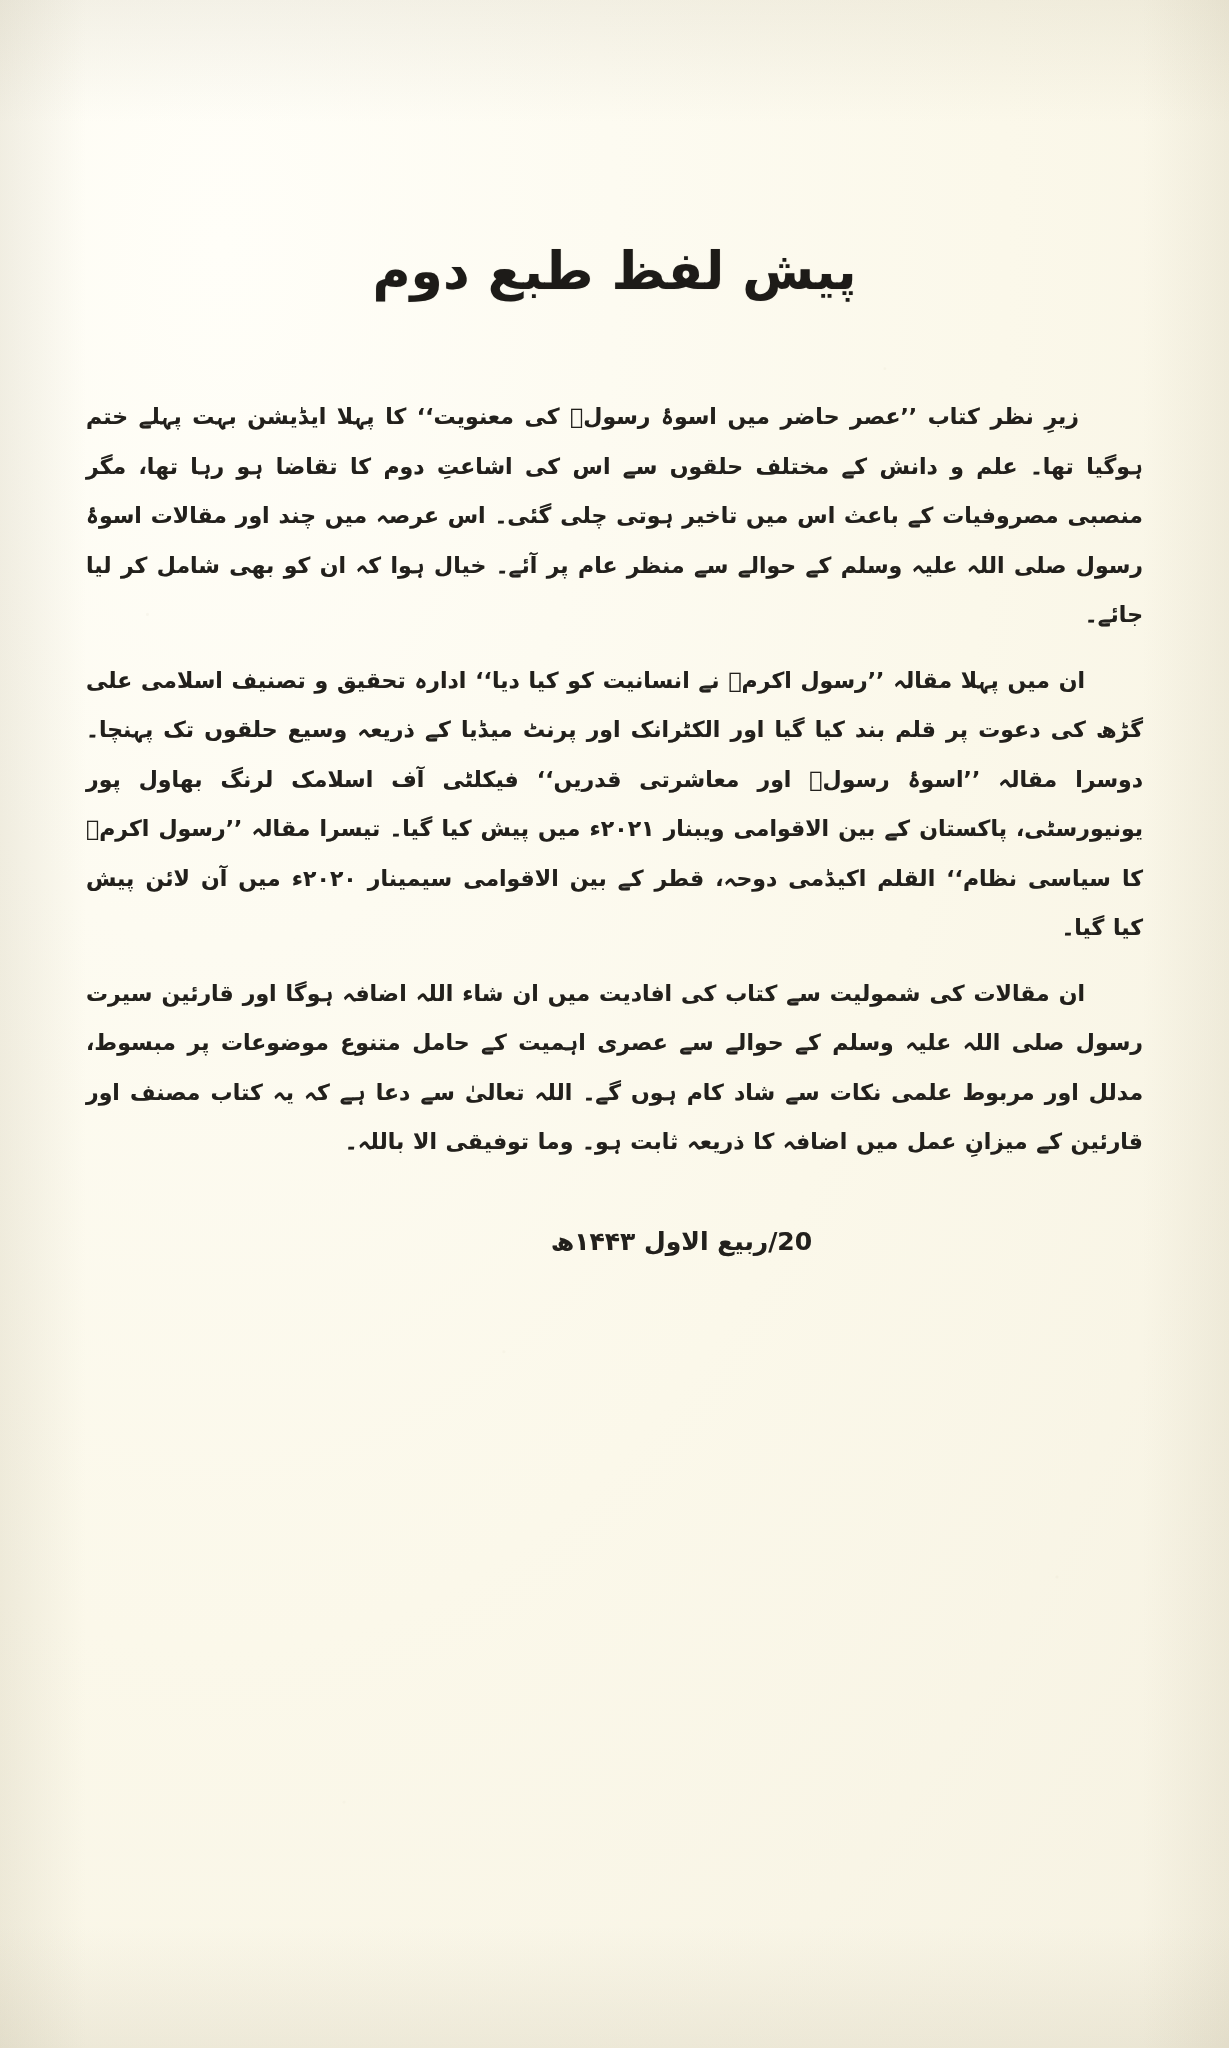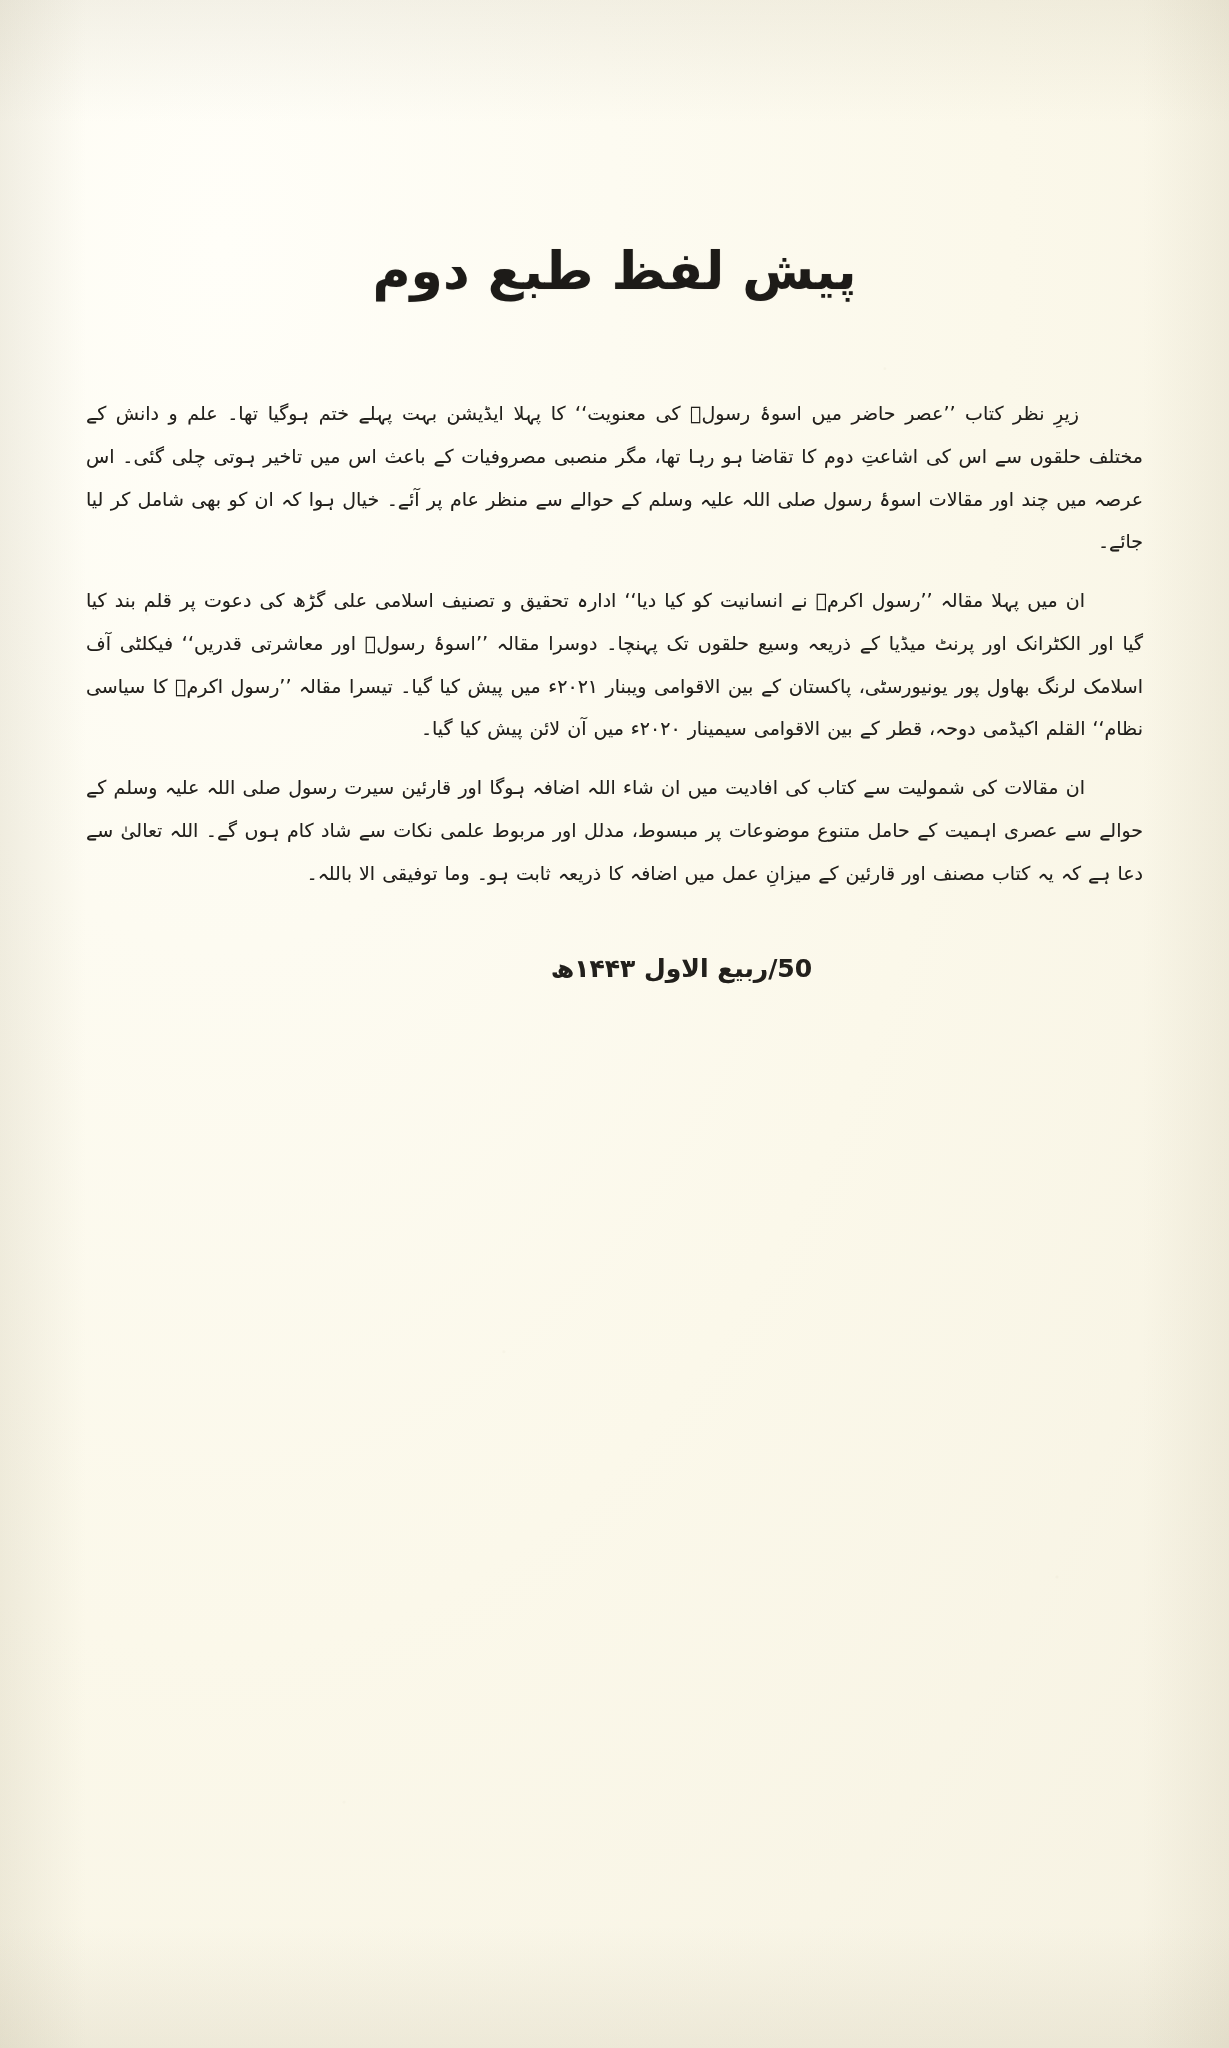--- a/index.html
+++ b/index.html
@@ -76,22 +76,22 @@
   }
 
   
   .body-block {
     direction: rtl;
     text-align: justify;
     text-align-last: right;
   }
   .para {
     font-family: "DejaVu Sans", sans-serif;
-    font-size: 19px;
-    font-weight: 400;
+    font-size: 22px;
+    font-weight: 700;
     color: #22201c;
     line-height: 2.25;
     margin: 0 0 16px 0;
     text-indent: 58px;
     direction: rtl;
     text-align: justify;
     text-shadow: 0 0 0.6px rgba(40,36,30,0.30);
     word-spacing: 1px;
   }
   .para.first {
@@ -135,17 +135,17 @@
 
     <h1 class="title">پیش لفظ طبع دوم</h1>
 
     <div class="body-block">
       <p class="para first">زیرِ نظر کتاب ’’عصر حاضر میں اسوۂ رسولؐ کی معنویت‘‘ کا پہلا ایڈیشن بہت پہلے ختم ہوگیا تھا۔ علم و دانش کے مختلف حلقوں سے اس کی اشاعتِ دوم کا تقاضا ہو رہا تھا، مگر منصبی مصروفیات کے باعث اس میں تاخیر ہوتی چلی گئی۔ اس عرصہ میں چند اور مقالات اسوۂ رسول صلی اللہ علیہ وسلم کے حوالے سے منظر عام پر آئے۔ خیال ہوا کہ ان کو بھی شامل کر لیا جائے۔</p>
       <p class="para">ان میں پہلا مقالہ ’’رسول اکرمؐ نے انسانیت کو کیا دیا‘‘ ادارہ تحقیق و تصنیف اسلامی علی گڑھ کی دعوت پر قلم بند کیا گیا اور الکٹرانک اور پرنٹ میڈیا کے ذریعہ وسیع حلقوں تک پہنچا۔ دوسرا مقالہ ’’اسوۂ رسولؐ اور معاشرتی قدریں‘‘ فیکلٹی آف اسلامک لرنگ بھاول پور یونیورسٹی، پاکستان کے بین الاقوامی ویبنار ۲۰۲۱ء میں پیش کیا گیا۔ تیسرا مقالہ ’’رسول اکرمؐ کا سیاسی نظام‘‘ القلم اکیڈمی دوحہ، قطر کے بین الاقوامی سیمینار ۲۰۲۰ء میں آن لائن پیش کیا گیا۔</p>
       <p class="para">ان مقالات کی شمولیت سے کتاب کی افادیت میں ان شاء اللہ اضافہ ہوگا اور قارئین سیرت رسول صلی اللہ علیہ وسلم کے حوالے سے عصری اہمیت کے حامل متنوع موضوعات پر مبسوط، مدلل اور مربوط علمی نکات سے شاد کام ہوں گے۔ اللہ تعالیٰ سے دعا ہے کہ یہ کتاب مصنف اور قارئین کے میزانِ عمل میں اضافہ کا ذریعہ ثابت ہو۔ وما توفیقی الا باللہ۔</p>
     </div>
 
     <div class="signature-block">
-      <p class="signature-date">50/ربیع الاول ۱۴۴۳ھ</p>
+      <p class="signature-date">20/ربیع الاول ۱۴۴۳ھ</p>
     </div>
 
   </div>
 </div>
 
 </body></html>

